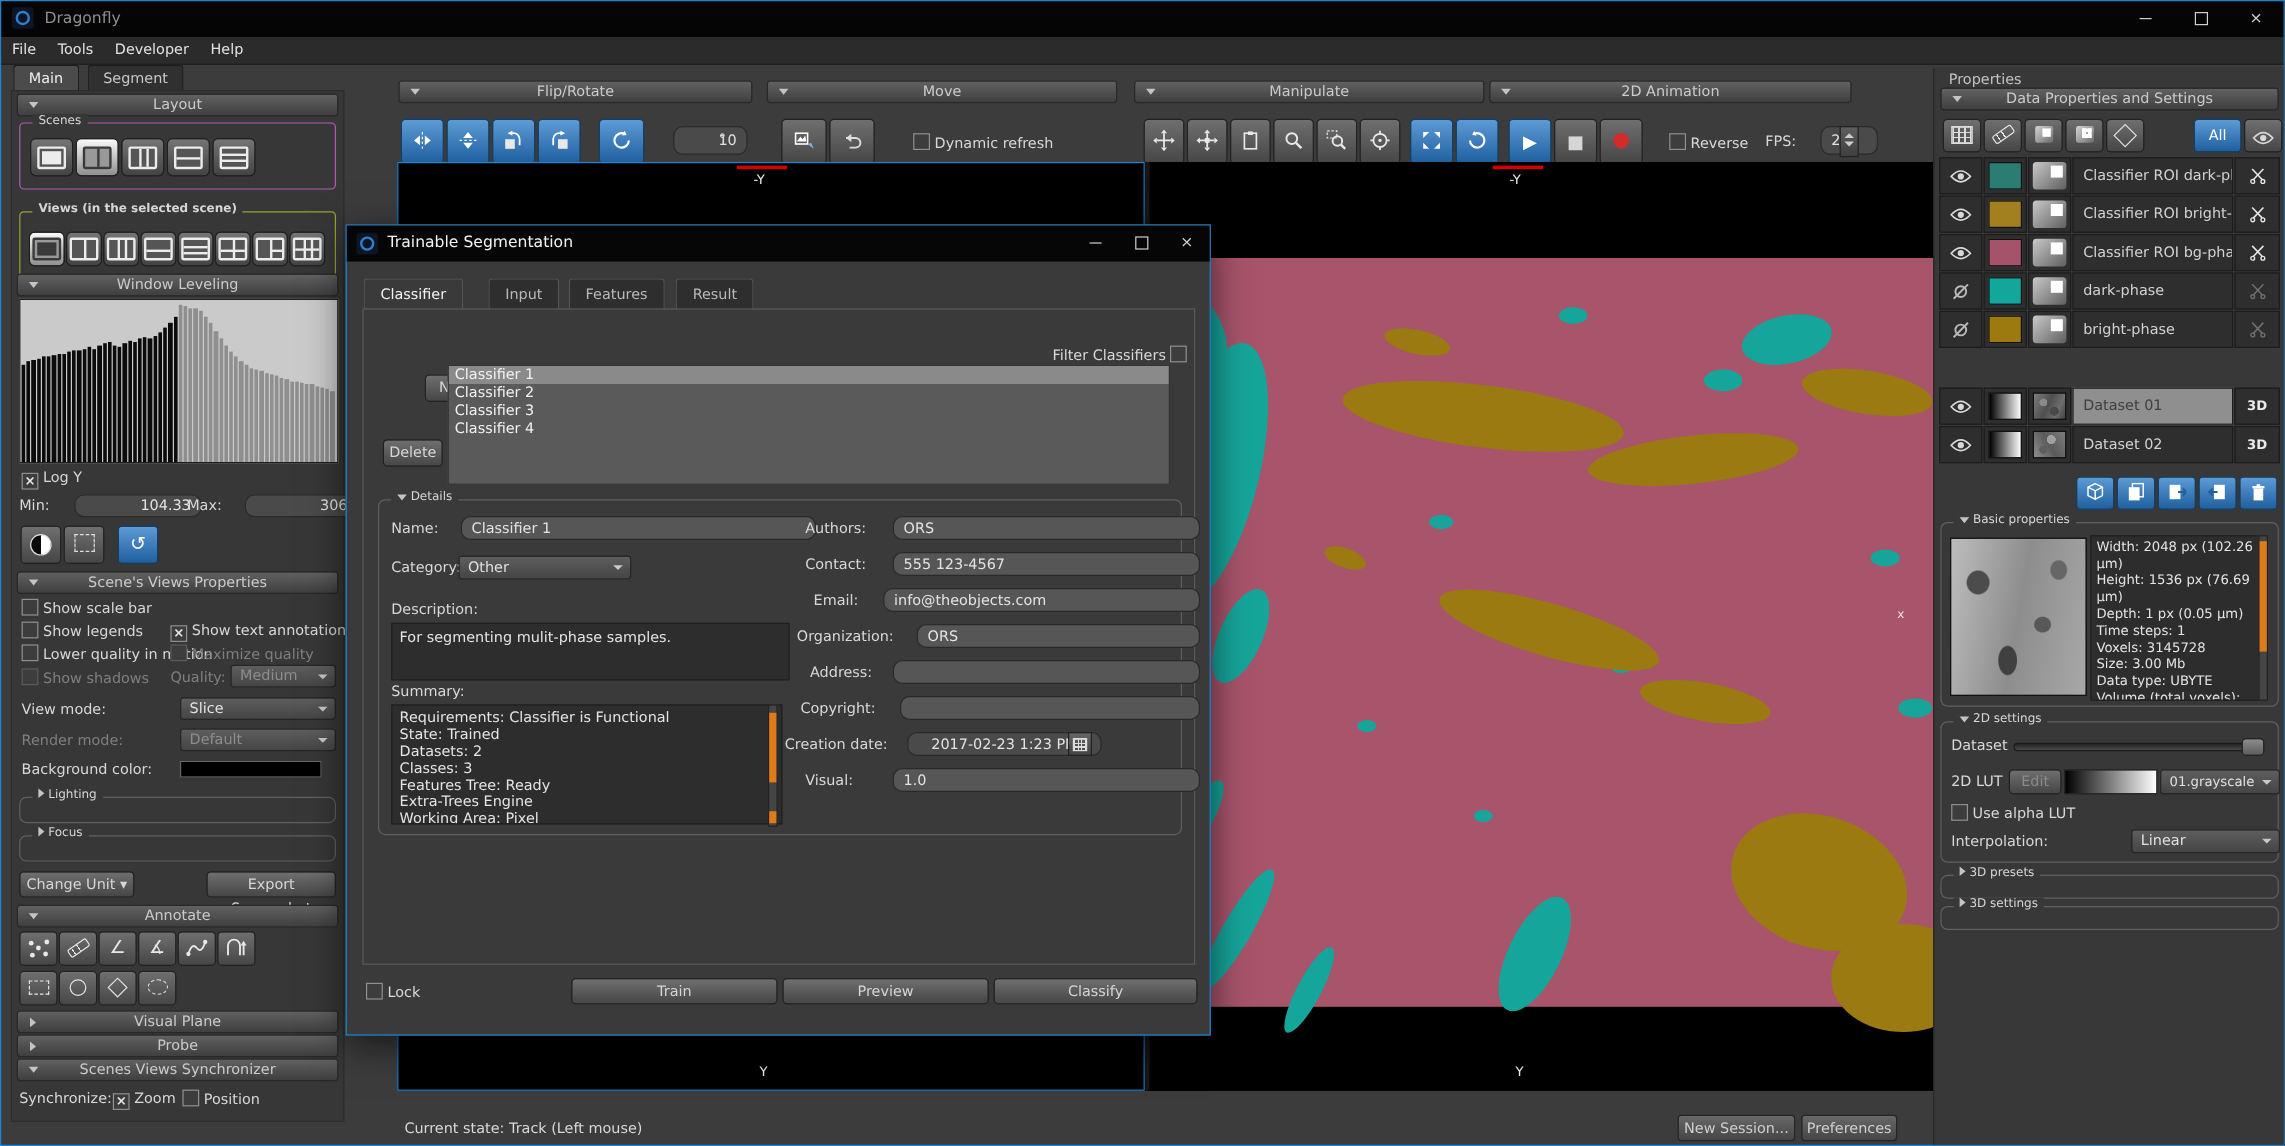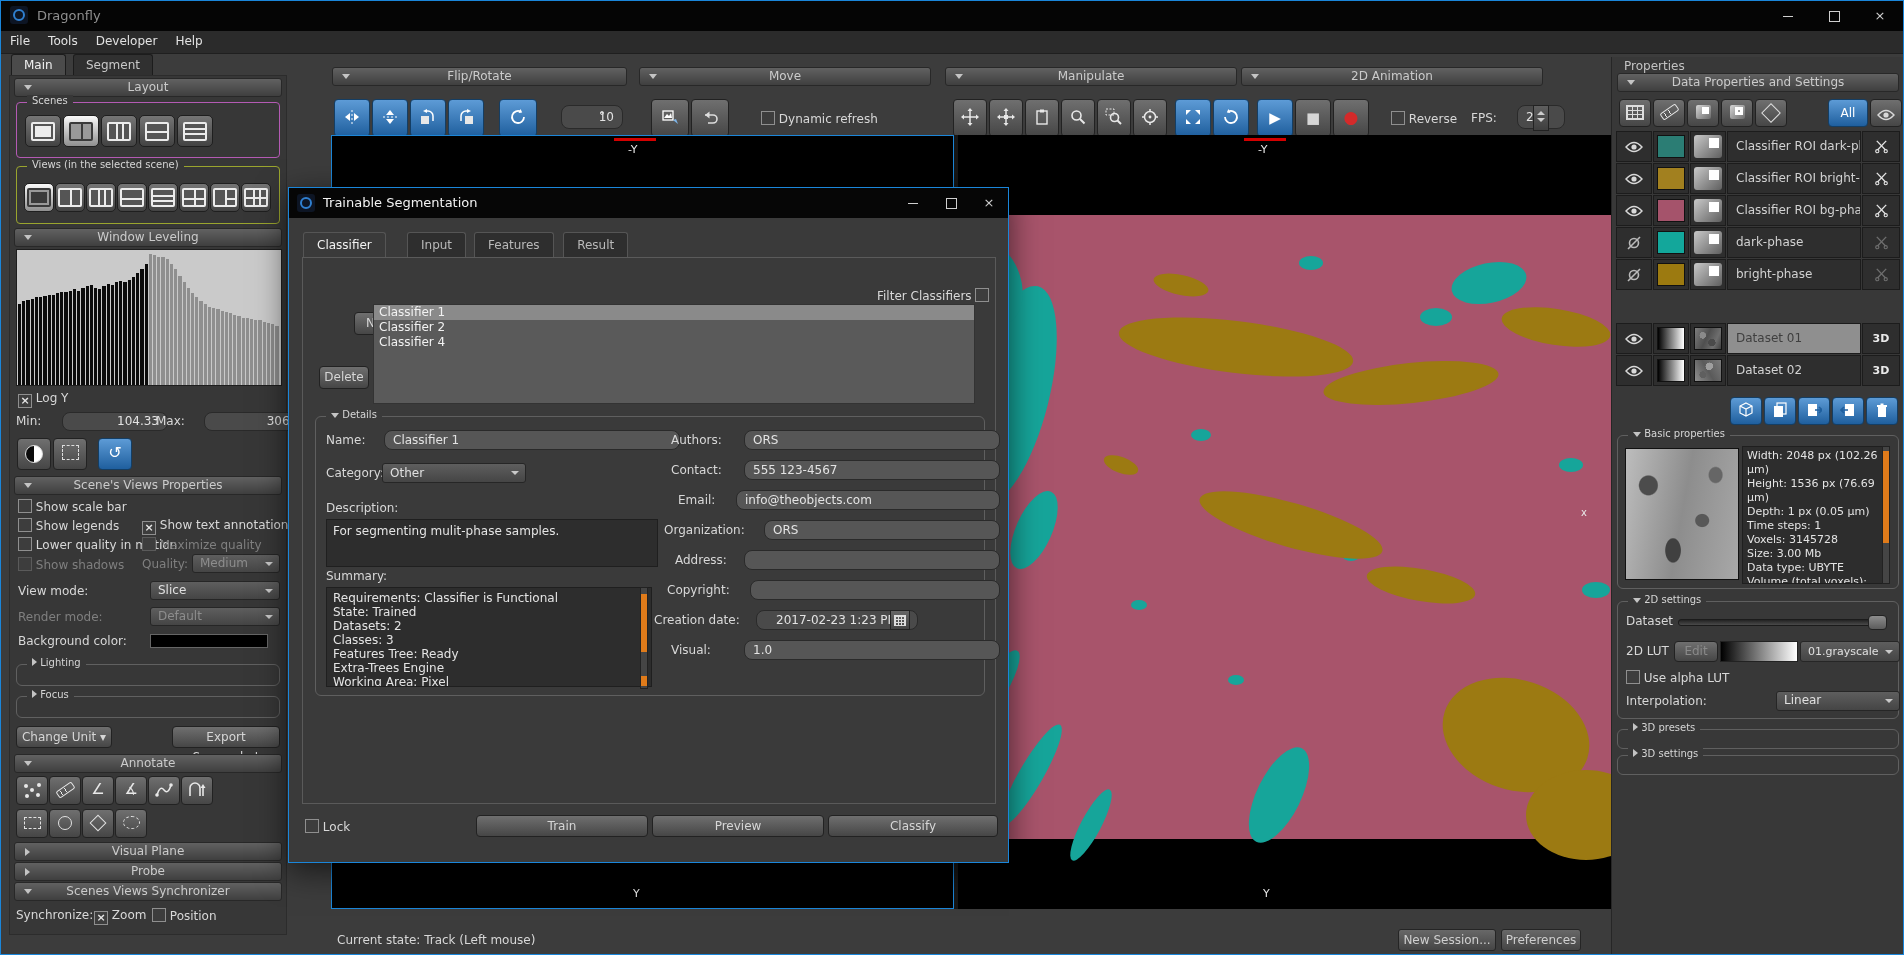--- a/index.html
+++ b/index.html
@@ -347,21 +347,21 @@
           </div>
           <div class="icbtn" style="left: 160px; top: 12px; width: 34px; height: 30px;">
             <div class="lic" style="margin-top: 5.5px;">
               <div class="h" style="top: 33%;"></div>
               <div class="h" style="top: 66%;"></div>
             </div>
           </div>
         </div>
     </div>
 
-    <div class="gbox" style="left:6px;top:90px;width:262px;height:56px;border-color:#9aa52e;">
+    <div class="gbox" style="left:6px;top:100px;width:262px;height:56px;border-color:#9aa52e;font-weight:bold;">
       <div class="legend" style="background:#373737;">Views (in the selected scene)</div>
       <div id="view-buttons">
           <div class="icbtn sel" style="left: 7px; top: 16px; width: 28px; height: 27px;">
             <div class="lic" style="margin-top: 4px;">
               <div class="fill"></div>
             </div>
           </div>
           <div class="icbtn" style="left: 38px; top: 16px; width: 28px; height: 27px;">
             <div class="lic" style="margin-top: 4px;">
               <div class="v" style="left: 50%;"></div>
@@ -840,20 +840,21 @@
       </div>
     <div class="dlg-frame"></div>
 
     <div class="lbl" style="left:588px;top:100px;"><span>Filter Classifiers</span> <span class="cb"></span></div>
 
     <div class="btn" style="left:30px;top:124px;width:48px;height:21px;line-height:21px;margin-left:35px;">New</div>
     <div class="btn" style="left:30px;top:178px;width:48px;height:21px;line-height:21px;">Delete</div>
     <div class="list" id="classifier-list" style="left:84px;top:116px;width:600px;height:98px;">
         <div class="row sel">Classifier 1</div>
         <div class="row">Classifier 2</div>
+        <div class="row">Classifier 3</div>
         <div class="row">Classifier 4</div>
       </div>
 
     <div class="fieldset" style="left:26px;top:228px;width:668px;height:278px;border-color:#5f5f5f;">
       <div class="legend" style="background:#3a3a3a;"><span class="tri-d" style="position:static;display:inline-block;"></span>&nbsp;<span>Details</span></div>
 
       <div class="lbl" style="left:10px;top:16px;">Name:</div>
       <div class="inp" style="left:52px;top:13px;width:278px;height:18px;line-height:18px;">Classifier 1</div>
       <div class="lbl" style="left:10px;top:49px;">Category:</div>
       <div class="drop" style="left:66px;top:46px;width:128px;height:18px;line-height:18px;"><span>Other</span><span class="dd"></span></div>

